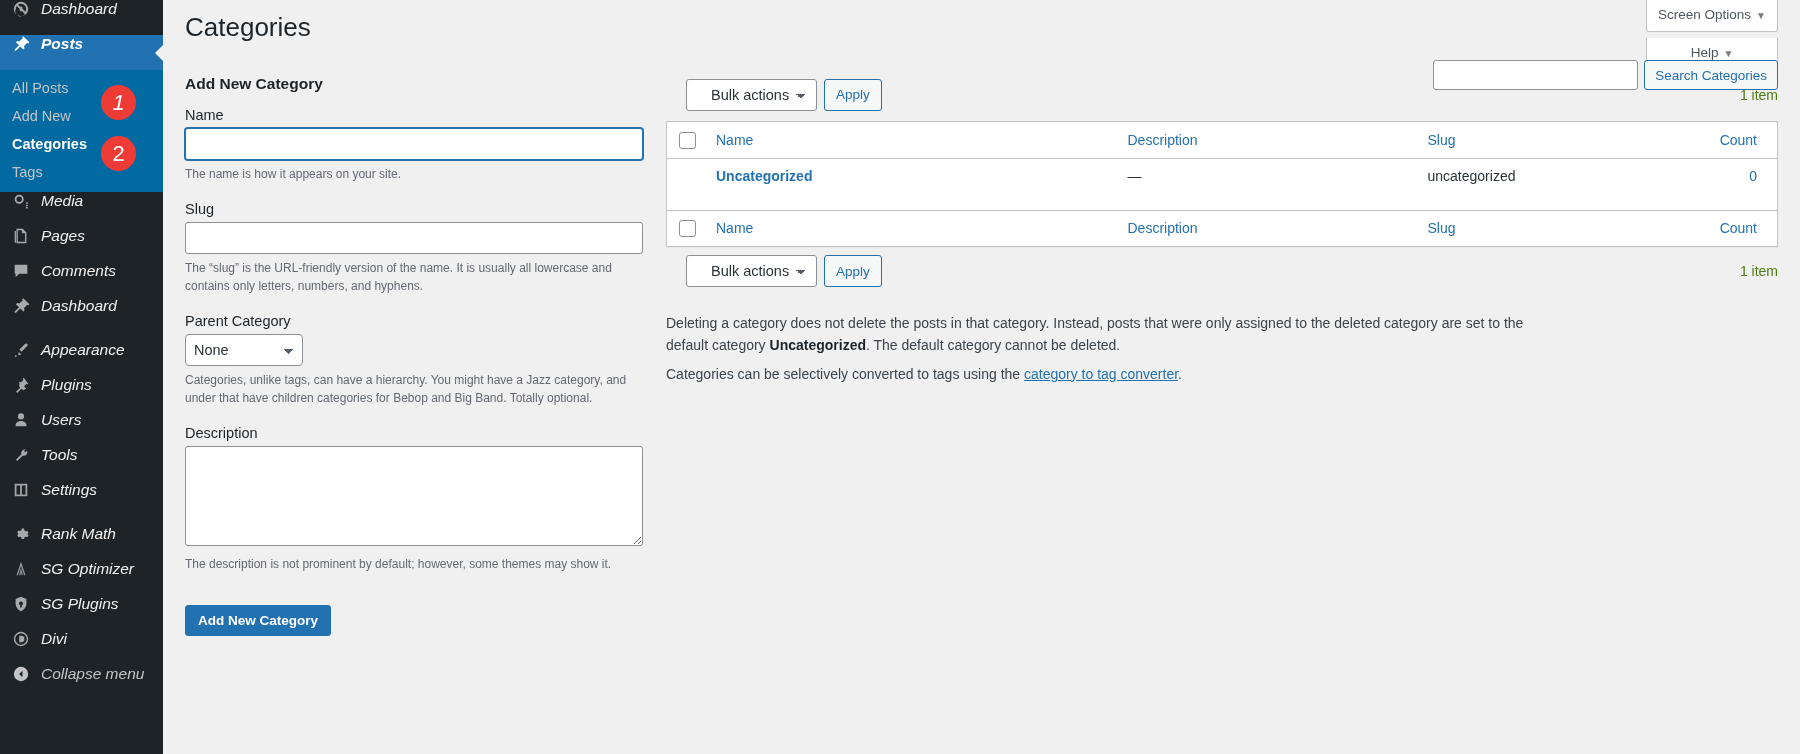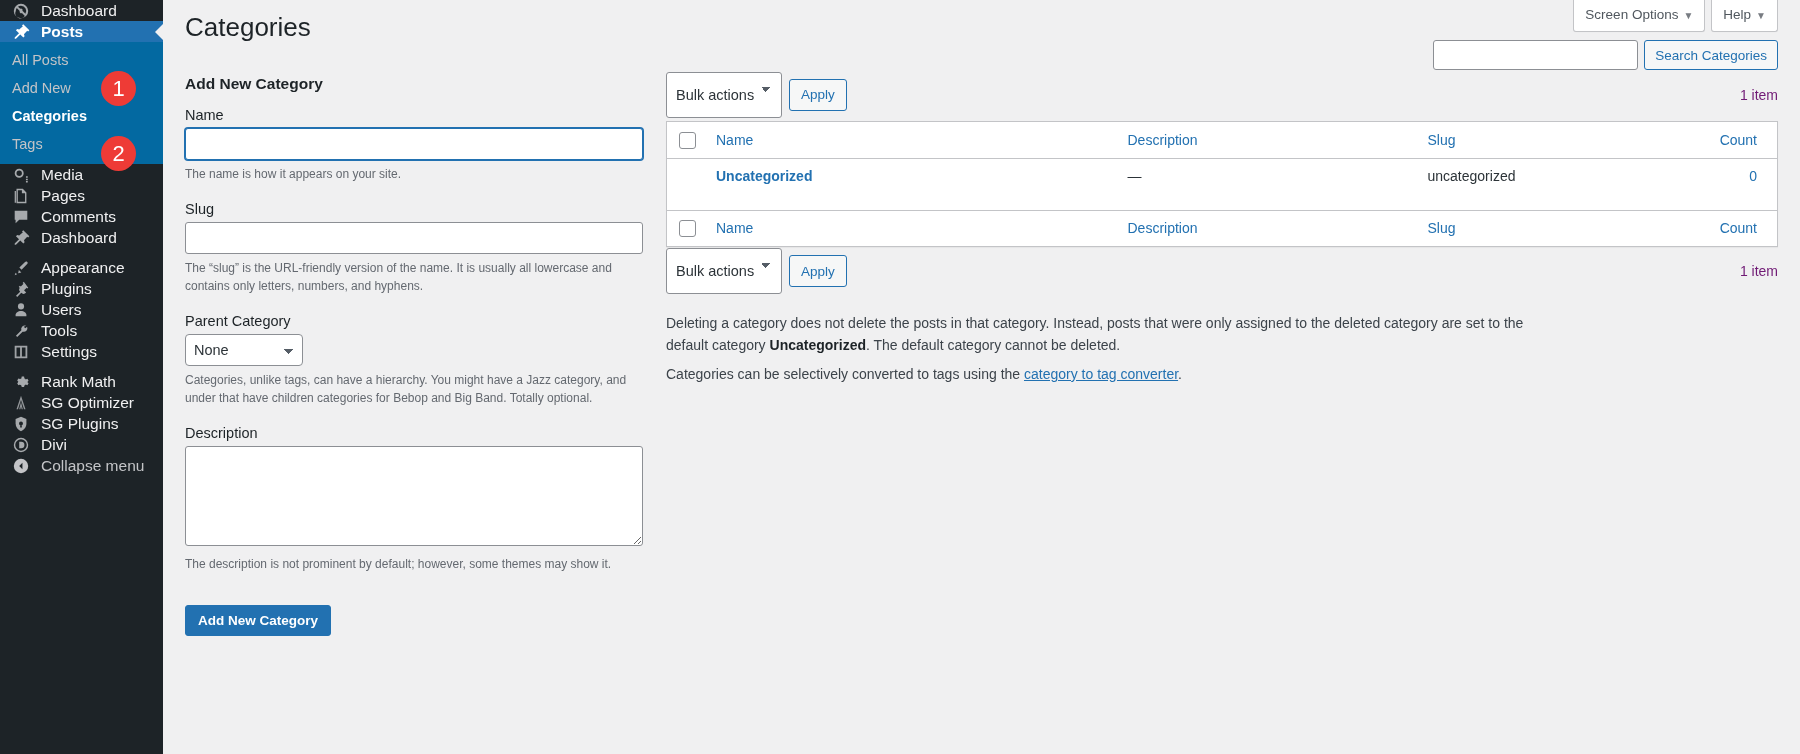--- a/index.html
+++ b/index.html
@@ -19,27 +19,28 @@
     width: 163px;
     min-width: 163px;
     background: #1d2327;
     color: #f0f0f1;
     position: relative;
     padding-top: 0;
     overflow: hidden;
   }
   .menu-item {
     display: flex;
-    align-items: center;
-    height: 21px;
+    align-items: flex-start;
+    height: 35px;
     padding-left: 10px;
     font-size: 15.5px;
     color: #f0f0f1;
     position: relative;
     cursor: pointer;
+    font-style: italic;
   }
   .menu-item .mi-icon {
     width: 22px; min-width: 22px;
     margin-right: 9px;
     display: flex; align-items: center; justify-content: center;
     color: #a7aaad;
   }
   .menu-item .mi-icon svg { display:block; }
   .menu-item.current {
     background: #2271b1;
@@ -92,21 +93,21 @@
     background: #f0f0f1;
     position: relative;
     padding: 0 22px 0 22px;
     overflow: hidden;
   }
 
   
   #screen-meta-links {
     position: absolute;
     top: 0px; right: 22px;
-    display: flex; gap: 6px;
+    display: flex; gap: 6px; flex-direction: column;
   }
   .meta-btn {
     background: #fff;
     border: 1px solid #c3c4c7;
     border-top: none;
     border-radius: 0 0 3px 3px;
     padding: 7px 11px 8px 11px;
     font-size: 13.5px;
     color: #50575e;
     cursor: pointer;
@@ -120,21 +121,21 @@
     font-weight: 400;
     color: #1d2327;
     margin: 0;
     padding: 11px 0 6px 0;
     line-height: 1.3;
   }
 
   
   #search-row {
     position: absolute;
-    top: 40px; right: 22px;
+    top: 60px; right: 22px;
     display: flex; align-items: center;
   }
   #search-input {
     width: 205px; height: 30px;
     border: 1px solid #8c8f94;
     border-radius: 3px;
     background: #fff;
     padding: 0 8px;
     font-size: 14px;
     color: #2c3338;
@@ -237,52 +238,53 @@
 
   
   .tablenav {
     display: flex;
     align-items: center;
     height: 40px;
     margin-bottom: 6px;
   }
   .tablenav.bottom { margin-top: 4px; margin-bottom: 0; }
   .bulk-select {
-    height: 46px;
+    height: 32px;
     min-width: 106px;
     border: 1px solid #8c8f94;
     border-radius: 3px;
     background: #fff;
     font-size: 14.5px;
     color: #2c3338;
-    padding: 0 26px 0 9px;
+    padding: 0 26px 0 24px;
     appearance: none;
     background-image:
       linear-gradient(45deg, transparent 50%, #555d66 50%),
       linear-gradient(135deg, #555d66 50%, transparent 50%);
     background-position: calc(100% - 15px) 14px, calc(100% - 10px) 14px;
     background-size: 5px 5px, 5px 5px;
     background-repeat: no-repeat;
     cursor: pointer;
+    margin-left: 20px;
   }
   .apply-btn {
     margin-left: 7px;
     height: 32px;
     background: #f6f7f7;
     border: 1px solid #2271b1;
     border-radius: 3px;
     color: #2271b1;
     font-size: 13.5px;
     padding: 0 11px;
     cursor: pointer;
   }
   .displaying-num {
     margin-left: auto;
     font-size: 14px;
-    color: #701a75;
+    color: #4d7c0f;
   }
 
   table.wp-list-table {
     width: 100%;
     border-collapse: collapse;
     background: #fff;
     border: 1px solid #c3c4c7;
     box-shadow: 0 1px 1px rgba(0,0,0,.04);
   }
   table.wp-list-table thead th,

